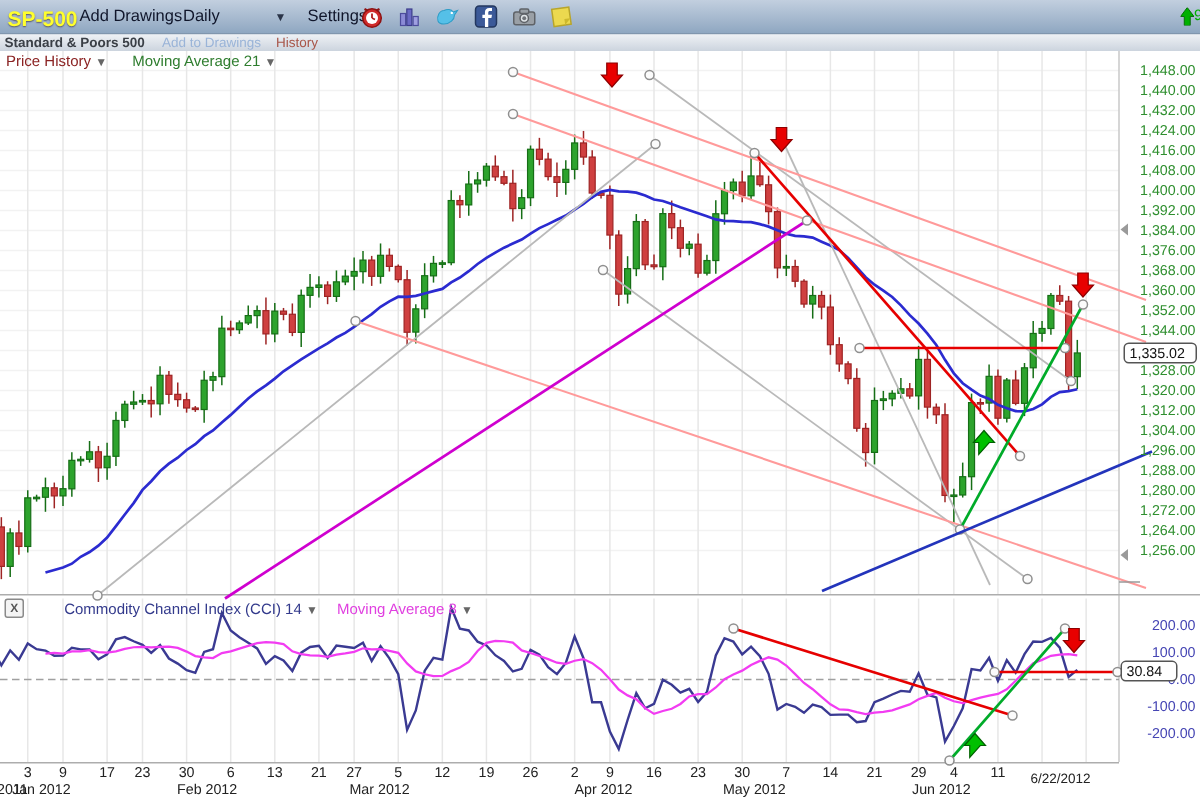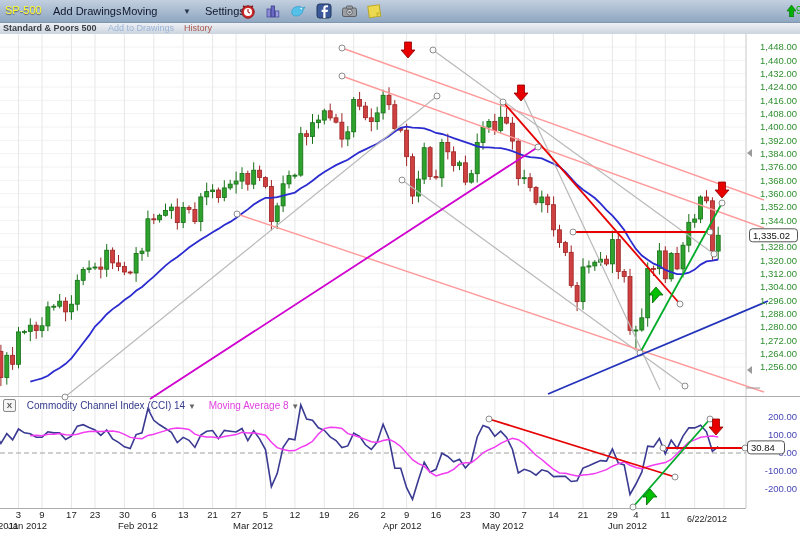--- a/index.html
+++ b/index.html
@@ -3,38 +3,38 @@
 <meta charset="utf-8">
 <style>
   html,body{margin:0;padding:0;background:#fff;}
   .app{position:relative;width:800px;height:533px;overflow:hidden;background:#fff;
        font-family:"Liberation Sans",sans-serif;-webkit-font-smoothing:antialiased;}
   .row1{position:absolute;left:0;top:0;width:800px;height:22px;
         background:linear-gradient(#c2cfdf,#8fa7c1);border-bottom:1px solid #8096ae;z-index:3;}
   .row2{position:absolute;left:0;top:23px;width:800px;height:11px;
         background:linear-gradient(#eef1f5,#ccd4de);z-index:3;padding-left:25px;}
   .row1 span,.row2 span{position:absolute;white-space:nowrap;}
-  .sym{left:5px;top:4px;color:#ffff2e;font-weight:normal;font-size:11px;text-shadow:0 1px 1px #556;}
+  .sym{left:5px;top:4px;color:#ffff2e;font-weight:bold;font-size:14px;text-shadow:0 1px 1px #556;}
   .tbtn{top:5px;color:#10162b;font-size:11px;cursor:default;}
   .dd{color:#2a3448;font-size:8px;}
   .chg{right:4px;top:5px;color:#00b000;font-size:10px;}
   .chg svg{vertical-align:-2px;}
   .icon{position:absolute;top:3px;width:16px;height:16px;}
   .r2name{left:3px;top:0;color:#3a3f46;font-size:9px;font-weight:bold;}
   .r2port{left:108px;top:0;color:#9ab4d8;font-size:9px;}
   .r2draw{left:184px;top:0;color:#a85548;font-size:9px;}
   .panehdr{position:absolute;left:4px;top:36px;z-index:2;font-size:10px;white-space:nowrap;}
   .ph1{color:#8b2323;}
   .ph2{color:#2e7d2e;margin-left:14px;}
   .tri{color:#666;font-size:8px;}
   .ccihdr{position:absolute;left:3px;top:399px;z-index:2;font-size:10px;white-space:nowrap;}
   .xbox{display:inline-block;width:11px;height:11px;line-height:11px;text-align:center;
         border:1px solid #8a8a8a;border-radius:2px;background:#f4f4f4;color:#555;
         font-size:8px;font-weight:bold;vertical-align:1px;}
-  .cci1{color:#333a8c;margin-left:8px;}
+  .cci1{color:#333a8c;margin-left:24px;}
   .cci2{color:#e040e0;margin-left:10px;}
   svg.canvas{position:absolute;left:0;top:0;z-index:1;}
 </style>
 </head>
 <body>
 
 <div class="app">
 
   <svg class="canvas" id="cv" width="800" height="533">
       <defs>
@@ -518,21 +518,21 @@
         <text x="383" y="529">Apr 2012</text>
         <text x="482" y="529">May 2012</text>
         <text x="608" y="529">Jun 2012</text>
         <text x="687" y="522" font-size="9">6/22/2012</text>
       </g>
     </svg>
 
   <div class="row1">
     <span class="sym">SP-500</span>
     <span class="tbtn" style="left:53px">Add Drawings</span>
-    <span class="tbtn" style="left:122px">Moving</span>
+    <span class="tbtn" style="left:122px">Daily</span>
     <span class="dd" style="left:183px;top:7px">▼</span>
     <span class="tbtn" style="left:205px">Settings</span>
     <span class="icon" style="left:240px">
       <svg width="16" height="16">
           <circle cx="8" cy="9" r="6.2" fill="#cf2a2a" stroke="#8d1212"></circle>
           <circle cx="8" cy="9" r="4" fill="#fff"></circle>
           <path d="M8 9 L8 6 M8 9 L10 10" stroke="#b02020" stroke-width="1.2" fill="none"></path>
           <path d="M3 3 L5 4 M13 3 L11 4" stroke="#8d1212" stroke-width="1.5"></path>
         </svg>
     </span>
@@ -575,20 +575,24 @@
           <path d="M4.5 0 L9 6 H6.5 V12 H2.5 V6 H0 Z" fill="#00b000" stroke="#006800" stroke-width=".6"></path>
         </svg> <span>9.51 (0.72%)</span></span>
   </div>
 
   <div class="row2">
     <span class="r2name">Standard &amp; Poors 500</span>
     <span class="r2port">Add to Drawings</span>
     <span class="r2draw">History</span>
   </div>
 
+  <div class="panehdr">
+    <span class="ph1"><span>Price History</span> <span class="tri">▼</span></span>
+    <span class="ph2"><span>Moving Average 21</span> <span class="tri">▼</span></span>
+  </div>
 
   <div class="ccihdr">
     <span class="xbox">X</span>
     <span class="cci1"><span>Commodity Channel Index (CCI) 14</span> <span class="tri">▼</span></span>
     <span class="cci2"><span>Moving Average 8</span> <span class="tri">▼</span></span>
   </div>
 
 </div>
 
 </body></html>

